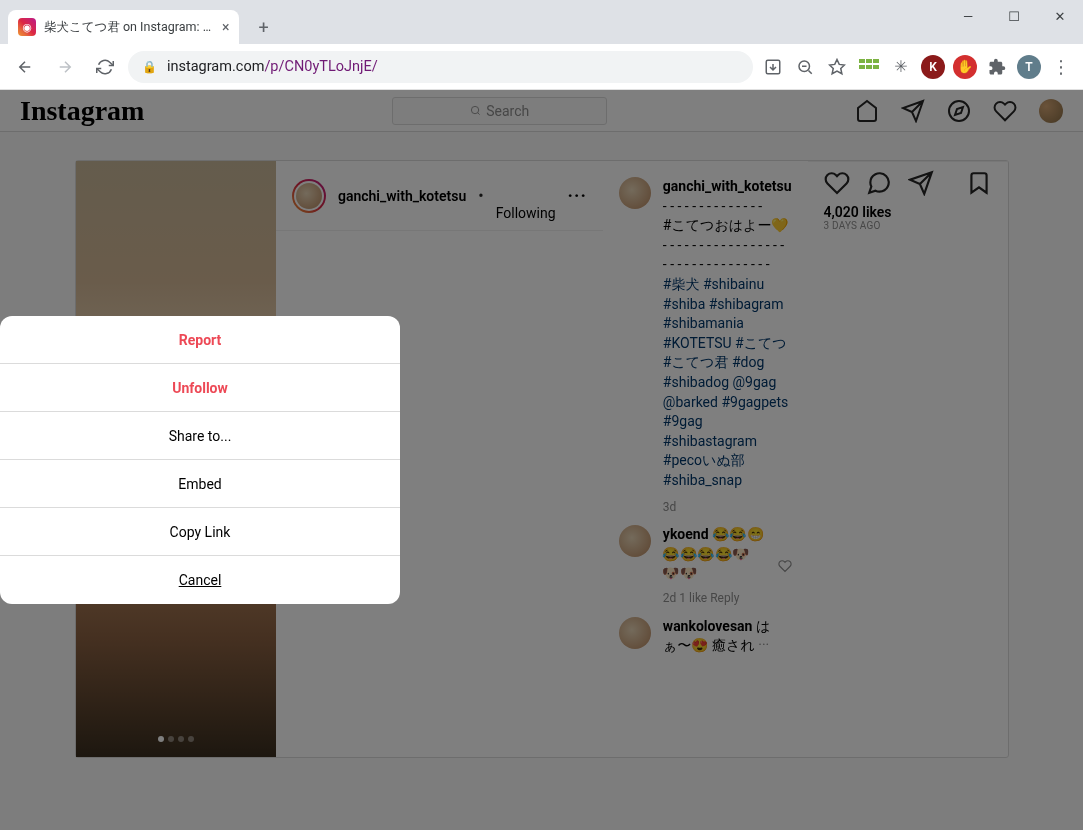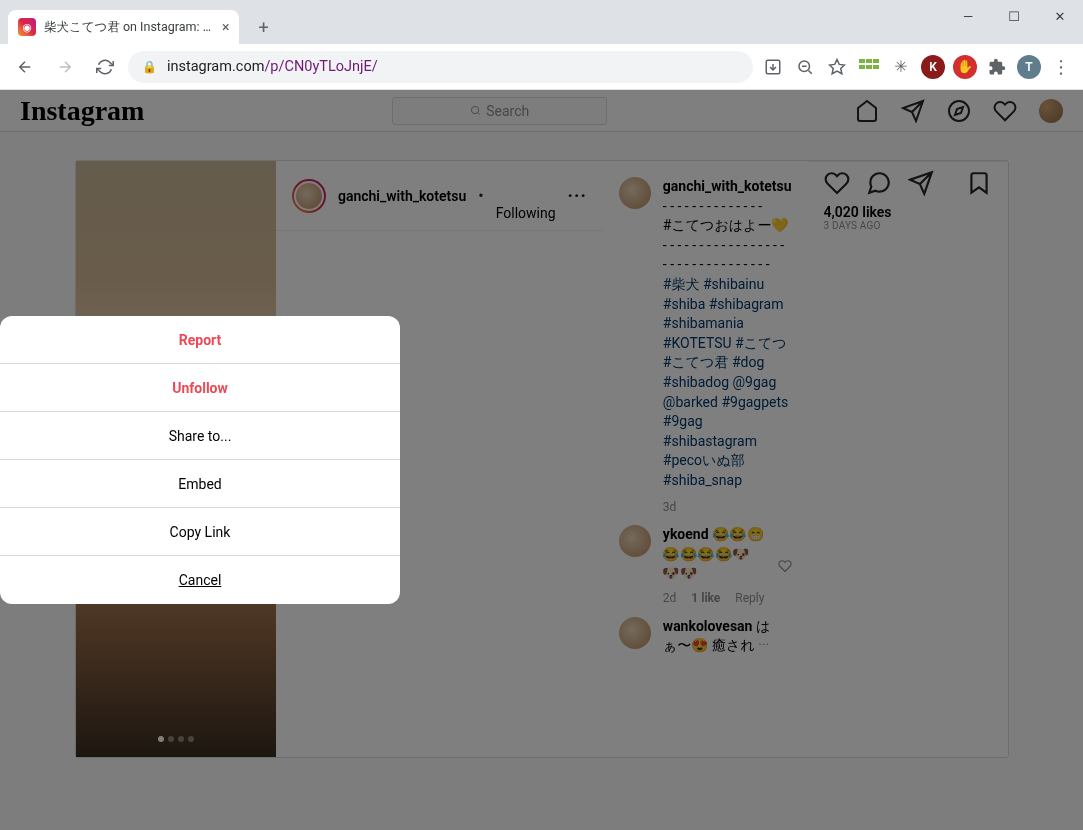--- a/index.html
+++ b/index.html
@@ -42,21 +42,21 @@
 .av-img { width:100%; height:100%; border-radius:50%; background:radial-gradient(circle at 40% 40%,#e8d5b7,#b8875e);}
 .uname { font-size:14px; font-weight:600;}
 .follow { font-size:14px;margin-top:34px;}
 .more { margin-left:auto; font-size:18px; letter-spacing:1px; font-weight:700; cursor:pointer;}
 .side-body { flex:1; padding:16px; overflow:hidden; font-size:14px; line-height:1.4;}
 .row { display:flex; gap:12px; margin-bottom:10px;}
 .av-s { width:32px; height:32px; flex-shrink:0; border-radius:50%; background:radial-gradient(circle at 40% 40%,#e8d5b7,#b8875e);}
 .cap { flex:1;}
 .hash { color:#00376b;}
 .meta { color:#8e8e8e; font-size:12px;}
-.meta .like { margin:0 12px;font-weight:bold;}
+.meta .like { margin:0 0;}
 .actions { border-top:1px solid #efefef; padding:8px 16px 12px;}
 .act-row { display:flex; align-items:center; gap:16px; margin-bottom:8px;}
 .spacer { flex:1;}
 .likes { font-weight:600; font-size:14px;}
 .time { font-size:10px; color:#8e8e8e; letter-spacing:.2px;}
 .comment-bar { border-top:1px solid #efefef; height:55px; display:flex; align-items:center; padding:0 16px; gap:12px;}
 .emoji { font-size:22px; cursor:pointer;}
 .co-in { flex:1; border:none; outline:none; font-size:14px; color:#8e8e8e;}
 .post-btn { color:#b3dbff; font-weight:600; font-size:14px; cursor:pointer;}
 .overlay { position:absolute; inset:0; background:rgba(0,0,0,0.5); display:flex; align-items:center; }

